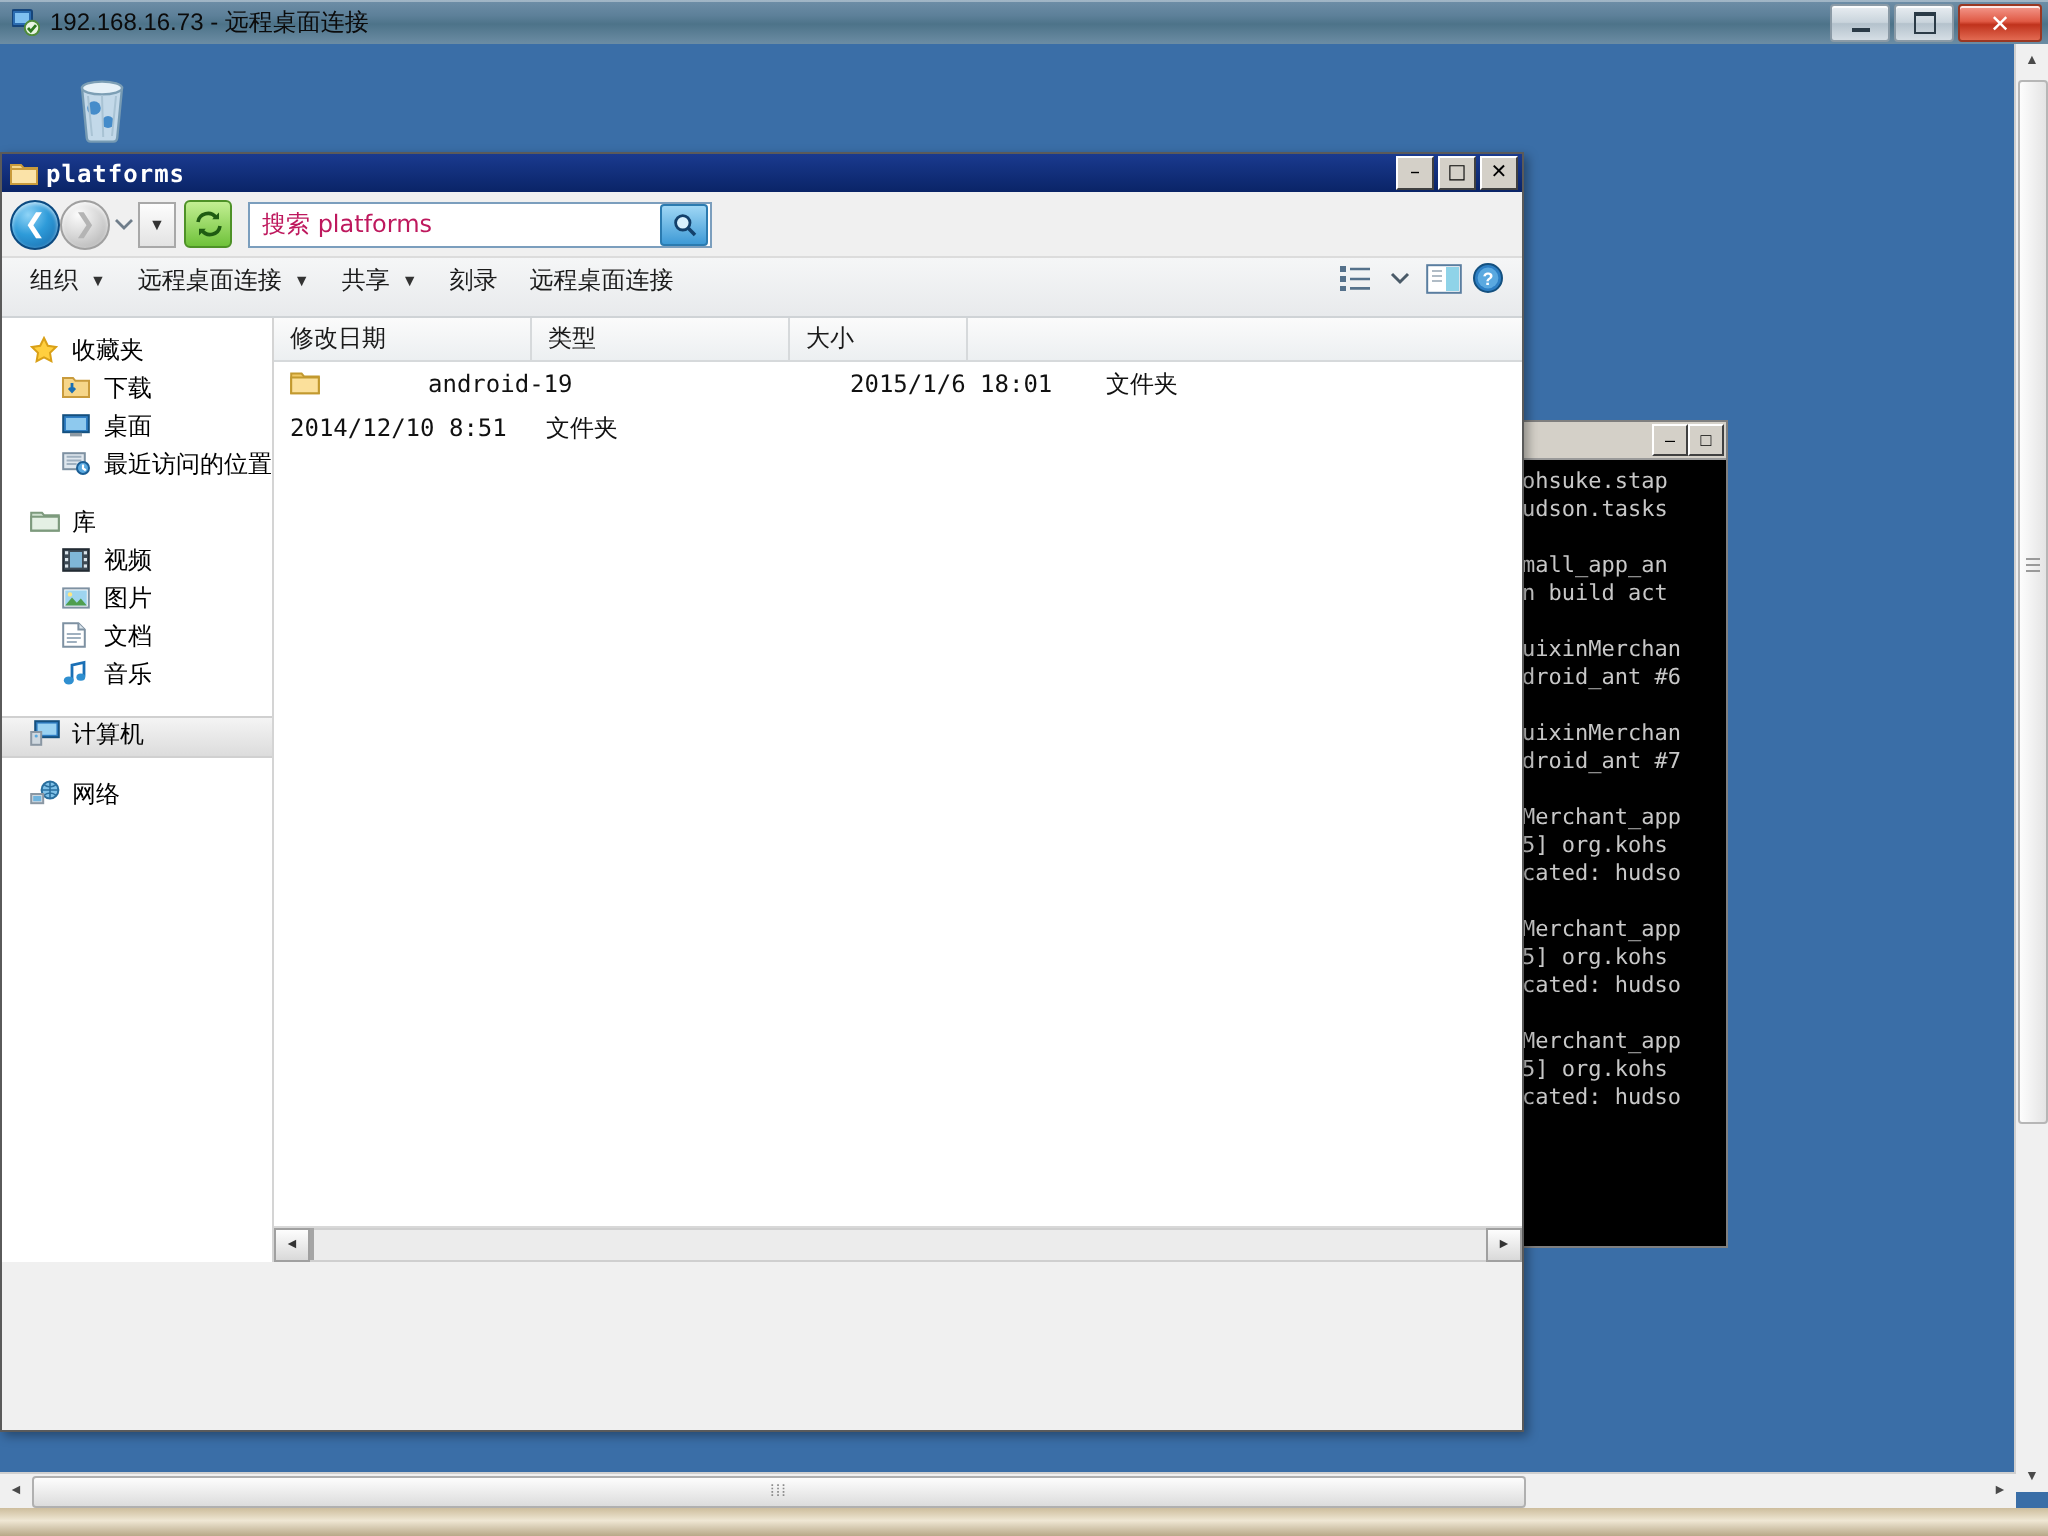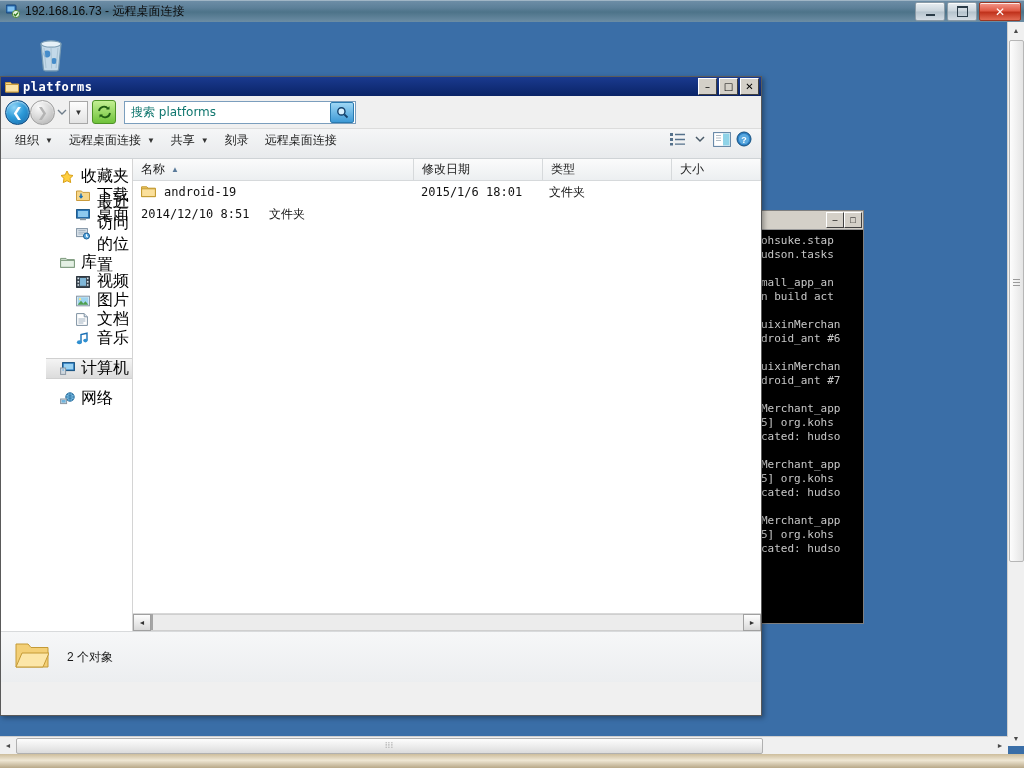--- a/index.html
+++ b/index.html
@@ -80,41 +80,41 @@
   #addr-text{background:#0a246a;color:#ffffff;font-size:12px;padding:1px 2px;
      font-family:"DejaVu Sans Mono","Liberation Mono",monospace;white-space:nowrap;}
   #addr-drop{width:17px;height:21px;background:linear-gradient(to bottom,#fdfdfd,#e3e3e3);
      border:1px solid #a8a8a8;display:flex;align-items:center;justify-content:center;
      font-size:8px;color:#333;cursor:pointer;flex:0 0 auto;}
   #refresh-btn{width:22px;height:22px;margin-left:4px;flex:0 0 auto;cursor:pointer;
      background:linear-gradient(to bottom,#c3ef93,#6fc23a);border:1px solid #4e9227;border-radius:3px;
      display:flex;align-items:center;justify-content:center;}
   #search-box{width:230px;height:21px;margin-left:8px;background:#fff;border:1px solid #7b9ebd;
      display:flex;align-items:center;flex:0 0 auto;}
-  #search-text{flex:1;padding-left:6px;color:#0f766e;font-size:12px;white-space:nowrap;
+  #search-text{flex:1;padding-left:6px;color:#be185d;font-size:12px;white-space:nowrap;
      font-family:"DejaVu Sans","Liberation Sans",sans-serif;}
   #search-btn{width:22px;height:19px;margin-right:1px;display:flex;align-items:center;
      justify-content:center;background:linear-gradient(to bottom,#9fd7f5,#3e9ad6);
      border:1px solid #2b7bb0;border-radius:2px;cursor:pointer;}
 
   
   #cmdbar{height:29px;background:linear-gradient(to bottom,#f5f6f7,#e8eaec);
      border-bottom:1px solid #cfd3d6;display:flex;align-items:flex-start;padding:0 6px;}
   .cmd-item{display:flex;align-items:center;height:22px;padding:0 8px;cursor:pointer;
      font-size:12px;color:#1b1b1b;white-space:nowrap;}
   .cmd-item .caret{margin-left:6px;font-size:8px;color:#333;}
   .cmd-spacer{flex:1;}
   .cmd-ico{width:22px;height:20px;display:flex;align-items:center;justify-content:center;cursor:pointer;}
 
   
   #exp-body{display:flex;height:472px;background:#fff;}
   #navpane{width:162px;background:#ffffff;border-right:1px solid #d4d4d4;
      padding-top:8px;overflow:hidden;}
   .nav-group{margin-bottom:10px;}
-  .nav-row{display:flex;align-items:center;height:19px;padding-left:14px;cursor:pointer;font-size:16px;color:#000;margin-left:45px;}
+  .nav-row{display:flex;height:19px;padding-left:14px;cursor:pointer;font-size:12px;color:#000;}
   .nav-row.child{padding-left:30px;}
   .nav-row.sel{background:linear-gradient(to bottom,#f4f4f4,#dcdcdc);
      border-top:1px solid #d0d0d0;border-bottom:1px solid #d0d0d0;}
   .nav-row .ni{width:16px;height:15px;margin-right:5px;flex:0 0 auto;display:flex;align-items:center;}
 
   #filelist{flex:1;display:flex;flex-direction:column;background:#fff;}
   #col-head{height:21px;display:flex;background:linear-gradient(to bottom,#fbfbfb,#eceff1);
      border-bottom:1px solid #d6d9db;}
   .col{display:flex;align-items:center;padding-left:8px;font-size:12px;color:#1a1a1a;
      border-right:1px solid #d6d9db;cursor:pointer;position:relative;}
@@ -502,38 +502,34 @@
                   <rect x="1.6" y="8" width="4" height="2.6" fill="#6fb4de"></rect>
                 </svg>
               </span>
               <span>网络</span>
             </div>
           </div>
         </div>
 
         <div id="filelist">
           <div id="col-head">
-            <div class="col" style="width:272px;">
-              <span>名称</span>
-              <span class="sortarr">▲</span>
-            </div>
             <div class="col" style="width:120px;">
               <span>修改日期</span>
             </div>
             <div class="col" style="width:120px;">
               <span>类型</span>
             </div>
             <div class="col" style="width:80px;">
               <span>大小</span>
             </div>
           </div>
 
           <div id="rows">
             <div class="frow">
-              <div class="fc name" style="width:272px;">
+              <div class="fc name" style="width:272px;gap:46px;">
                 <span class="fi">
                   <svg width="15" height="13" viewBox="0 0 15 13">
                     <path d="M0.6 1.8h5.2l1.2 1.4h7.4v8.4H0.6z" fill="#f0c965" stroke="#c2992f"></path>
                     <path d="M0.6 3.8h13.8v7.8H0.6z" fill="#fbe09b" stroke="#c2992f"></path>
                   </svg>
                 </span>
                 <span>android-19</span>
               </div>
               <div class="fc" style="width:120px;">2015/1/6 18:01</div>
               <div class="fc cjk" style="width:120px;">文件夹</div>
@@ -550,29 +546,20 @@
           <div id="hscroll">
             <span class="hs-btn">◄</span>
             <span class="hs-track">
               <span class="hs-thumb"></span>
             </span>
             <span class="hs-btn">►</span>
           </div>
         </div>
       </div>
 
-      <div id="statusbar">
-        <span id="sb-icon">
-          <svg width="34" height="30" viewBox="0 0 34 30">
-            <path d="M1 4h12l3 3.5h17V27H1z" fill="#f3cf76" stroke="#c49a36"></path>
-            <path d="M1 27l6-14h27l-6 14z" fill="#fce6a8" stroke="#c49a36"></path>
-          </svg>
-        </span>
-        <span id="sb-text">2 个对象</span>
-      </div>
     </div>
 
   </div>
 
   <div id="rdp-vscroll">
     <div class="sb-arrow" style="position:absolute;top:0;left:0;">▲</div>
     <div class="v-thumb" style="top:18px;height:520px;">
       <div class="grip" style="text-align:center;margin-top:238px;line-height:4px;">
         <div style="height:1px;background:#9a9a9a;width:7px;margin:2px auto;"></div>
         <div style="height:1px;background:#9a9a9a;width:7px;margin:2px auto;"></div>

